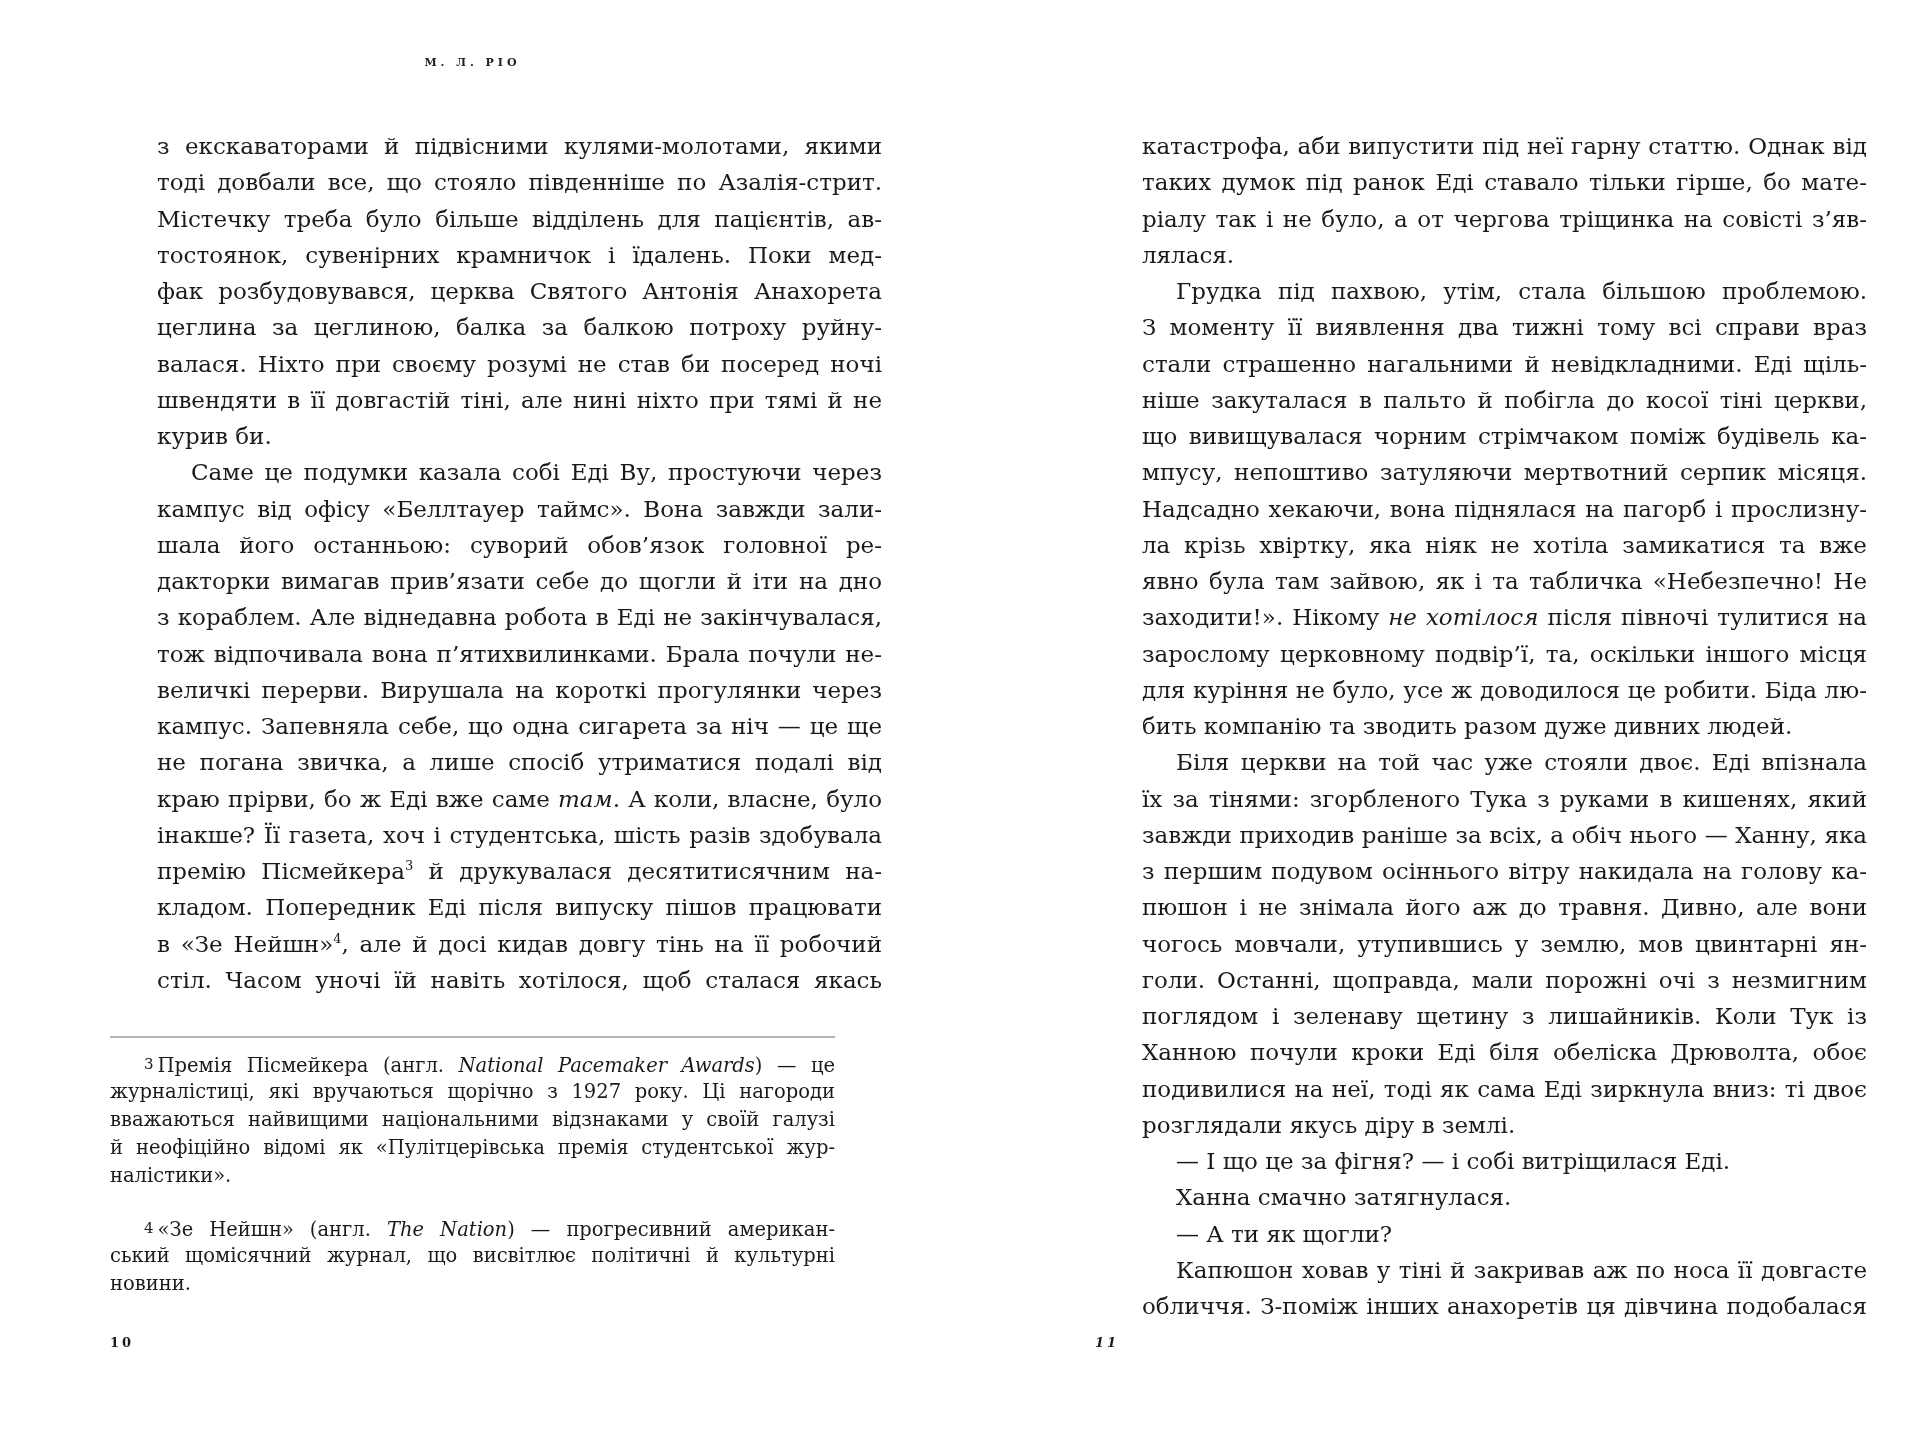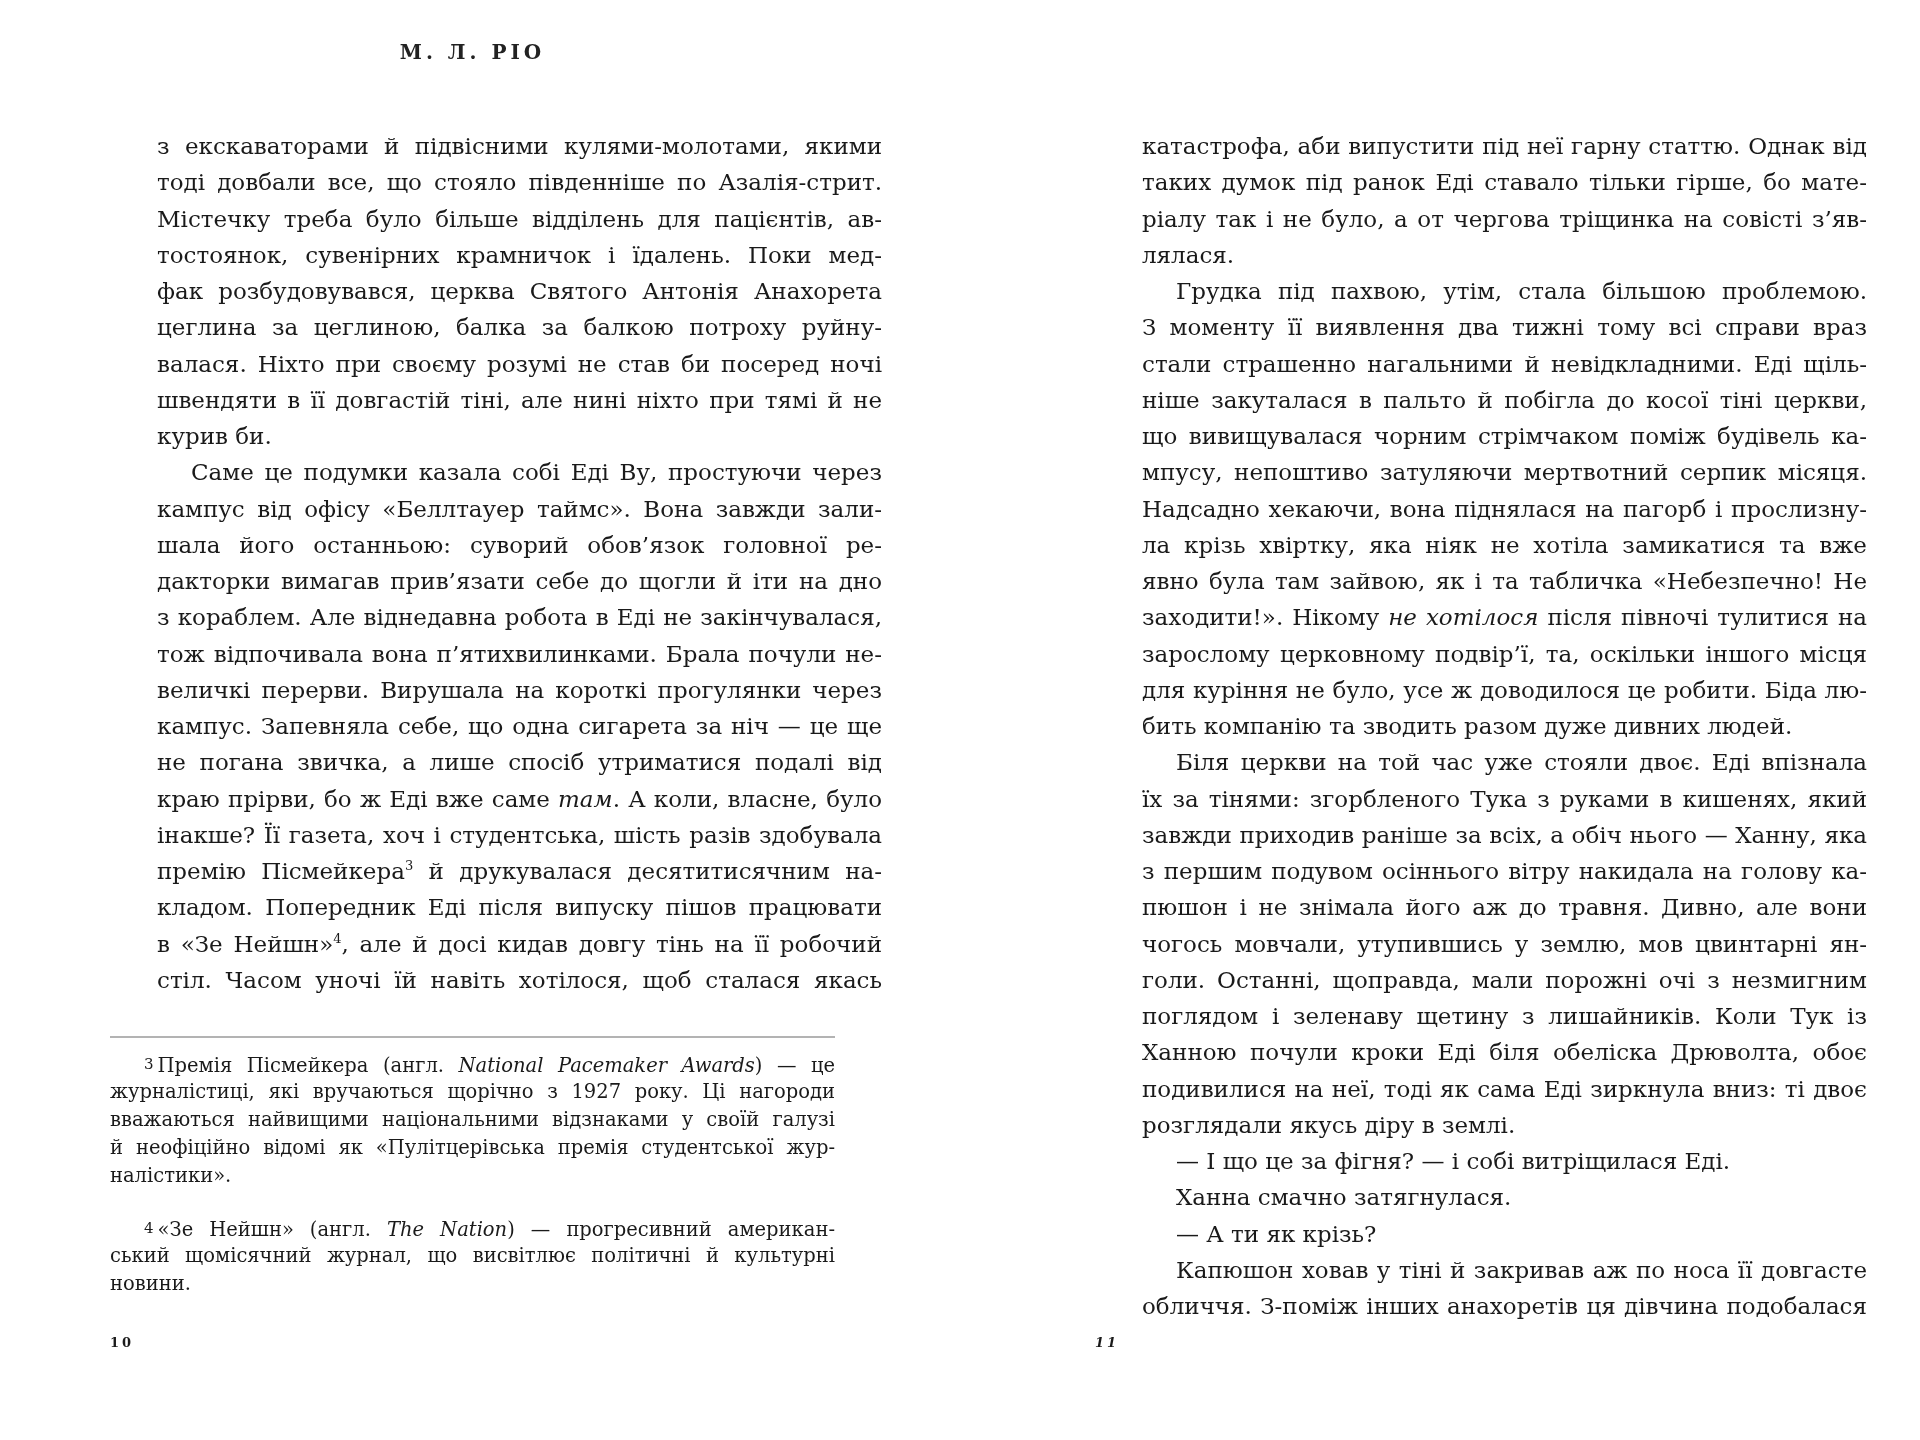--- a/index.html
+++ b/index.html
@@ -1,21 +1,21 @@
 <!DOCTYPE html>
 <html><head>
 <meta charset="utf-8">
 <style>
   html, body { margin:0; padding:0; background:#ffffff; }
   body { width:1920px; height:1440px; position:relative; overflow:hidden; color:#1a1a1a;
          font-family:"DejaVu Serif", serif; }
   .page { position:absolute; top:0; height:1440px; }
   .page-left { left:0; width:960px; }
   .page-right { left:960px; width:960px; }
-  .running-head { position:absolute; top:40px; font-size:20px; letter-spacing:4px; font-weight:bold;
+  .running-head { position:absolute; top:56px; font-size:11px; letter-spacing:4px; font-weight:bold;
                   color:#222; text-align:center; width:725px; }
   .page-left .running-head { left:110px; }
   .page-right .running-head { left:135px; }
   .body-text { position:absolute; top:128px; width:725px; font-size:23px; line-height:36.25px;margin-left:47px; }
   .page-left .body-text { left:110px; }
   .page-right .body-text { left:135px; }
   .line { display:block; white-space:nowrap; text-align:justify; text-align-last:justify; height:36.25px; overflow:visible; }
   .line.last { text-align-last:left; }
   .line.indent { padding-left:34px; }
   .line span.it { font-style:italic; }
@@ -103,18 +103,18 @@
       <div class="line"><span>з першим подувом осіннього вітру накидала на голову ка-</span></div>
       <div class="line"><span>пюшон і не знімала його аж до травня. Дивно, але вони</span></div>
       <div class="line"><span>чогось мовчали, утупившись у землю, мов цвинтарні ян-</span></div>
       <div class="line"><span>голи. Останні, щоправда, мали порожні очі з незмигним</span></div>
       <div class="line"><span>поглядом і зеленаву щетину з лишайників. Коли Тук із</span></div>
       <div class="line"><span>Ханною почули кроки Еді біля обеліска Дрюволта, обоє</span></div>
       <div class="line"><span>подивилися на неї, тоді як сама Еді зиркнула вниз: ті двоє</span></div>
       <div class="line last"><span>розглядали якусь діру в землі.</span></div>
       <div class="line indent last"><span>— І що це за фігня? — і собі витріщилася Еді.</span></div>
       <div class="line indent last"><span>Ханна смачно затягнулася.</span></div>
-      <div class="line indent last"><span>— А ти як крізь?</span></div>
+      <div class="line indent last"><span>— А ти як щогли?</span></div>
       <div class="line indent"><span>Капюшон ховав у тіні й закривав аж по носа її довгасте</span></div>
       <div class="line"><span>обличчя. З-поміж інших анахоретів ця дівчина подобалася</span></div>
     </div>
   <div class="folio">11</div>
 </div>
 
 </body></html>

